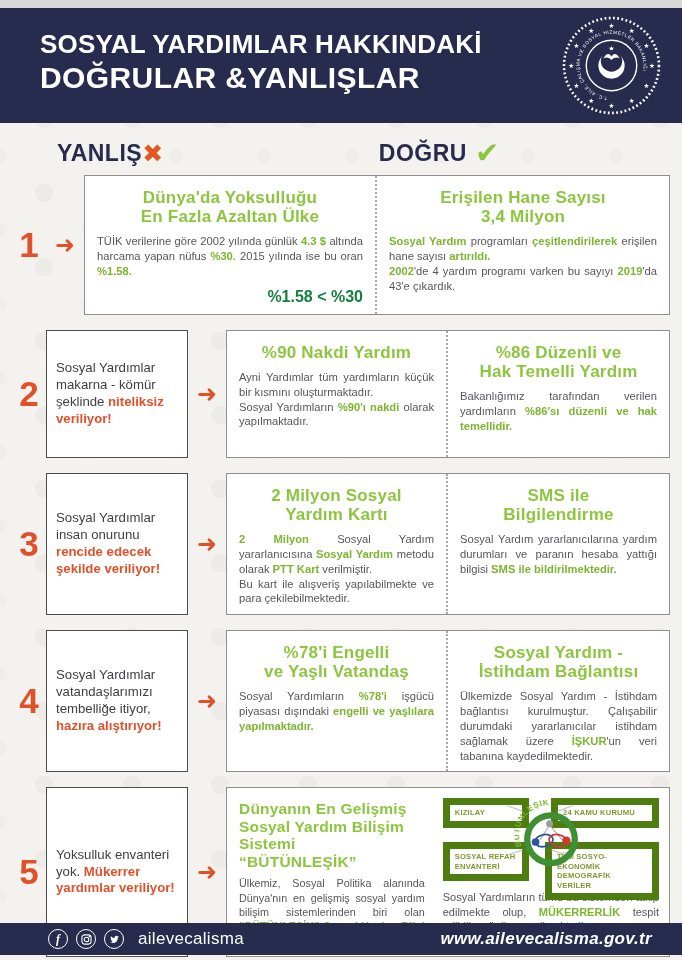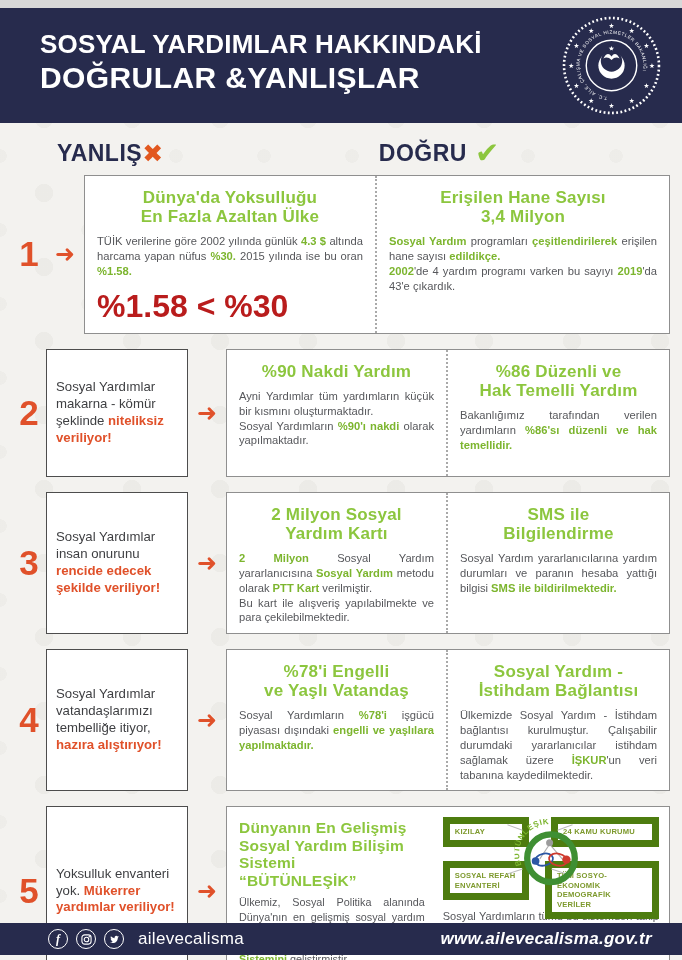--- a/index.html
+++ b/index.html
@@ -34,21 +34,21 @@
   .arrow-cell{width:38px;display:flex;align-items:center;justify-content:center;}
   .arrow{font-size:24px;color:#e0512a;line-height:1;}
   .facts-box{flex:1;background:#fff;border:1px solid #8f8f8f;display:flex;}
   .fact-col{width:50%;box-sizing:border-box;padding:10px 12px 8px 12px;}
   .fact-col.div{border-right:2px dotted #a9a9a9;}
   .fact-head{color:#8cc63e;font-weight:800;font-size:17px;line-height:1.13;
        text-align:center;white-space:pre-line;margin:2px 0 8px 0;letter-spacing:.2px;}
   .fact-body p{margin:0;font-size:11.2px;line-height:1.32;color:#56575b;text-align:justify;}
   .seg-g{color:#7cb52e;font-weight:700;}
   .seg-r{color:#e0512a;font-weight:700;}
-  .fact-big{text-align:left;color:#b91c1c;font-weight:800;font-size:32px;margin-top:9px;}
+  .fact-big{text-align:right;color:#15803d;font-weight:800;font-size:16px;margin-top:9px;}
   .mh1{min-height:138px}.mh2{min-height:128px}.mh3{min-height:134px}.mh4{min-height:131px}.mh5{min-height:152px}
   
   .r5-left{width:47%;box-sizing:border-box;padding:10px 10px 8px 12px;}
   .r5-left .fact-head{text-align:left;font-size:15.5px;margin-bottom:6px;}
   .r5-left .fact-body p{font-size:10.8px;}
   .r5-right{width:53%;box-sizing:border-box;padding:8px 10px 8px 8px;display:flex;flex-direction:column;}
   .diagram{position:relative;height:92px;flex:none;}
   .dlabel{position:absolute;background:#fff;border:7px solid #4d7c0f;color:#7e9a2e;
        font-weight:700;font-size:7.6px;line-height:1.25;padding:3px 5px;letter-spacing:.2px;}
   .dl-1{left:0;top:2px;width:62px;}
@@ -136,21 +136,21 @@
 En Fazla Azaltan Ülke</div>
           <div class="fact-body">
               <p><span class="seg-p">TÜİK verilerine göre 2002 yılında günlük </span><span class="seg-g">4.3 $</span><span class="seg-p"> altında harcama yapan nüfus </span><span class="seg-g">%30.</span><span class="seg-p"> 2015 yılında ise bu oran </span><span class="seg-g">%1.58.</span></p>
             </div>
           <div class="fact-big">%1.58 &lt; %30</div>
         </div>
         <div class="fact-col">
           <div class="fact-head">Erişilen Hane Sayısı
 3,4 Milyon</div>
           <div class="fact-body">
-              <p><span class="seg-g">Sosyal Yardım</span><span class="seg-p"> programları </span><span class="seg-g">çeşitlendirilerek</span><span class="seg-p"> erişilen hane sayısı </span><span class="seg-g">edildikçe.</span></p>
+              <p><span class="seg-g">Sosyal Yardım</span><span class="seg-p"> programları </span><span class="seg-g">çeşitlendirilerek</span><span class="seg-p"> erişilen hane sayısı </span><span class="seg-g">artırıldı.</span></p>
               <p><span class="seg-g">2002</span><span class="seg-p">'de 4 yardım programı varken bu sayıyı </span><span class="seg-g">2019</span><span class="seg-p">'da 43'e çıkardık.</span></p>
             </div>
         </div>
       </div>
     </div>
 
     <div class="row mh2">
       <div class="num">2</div>
       <div class="claim-box">
           <div>

